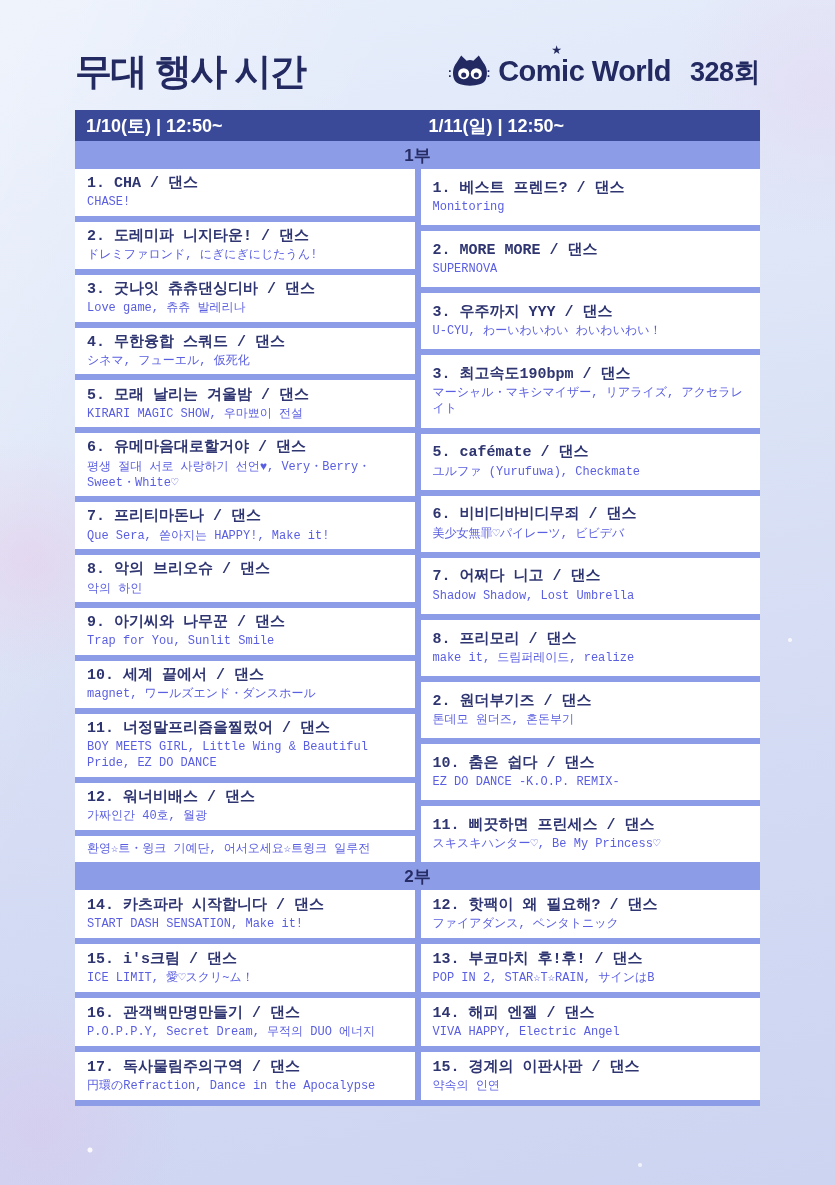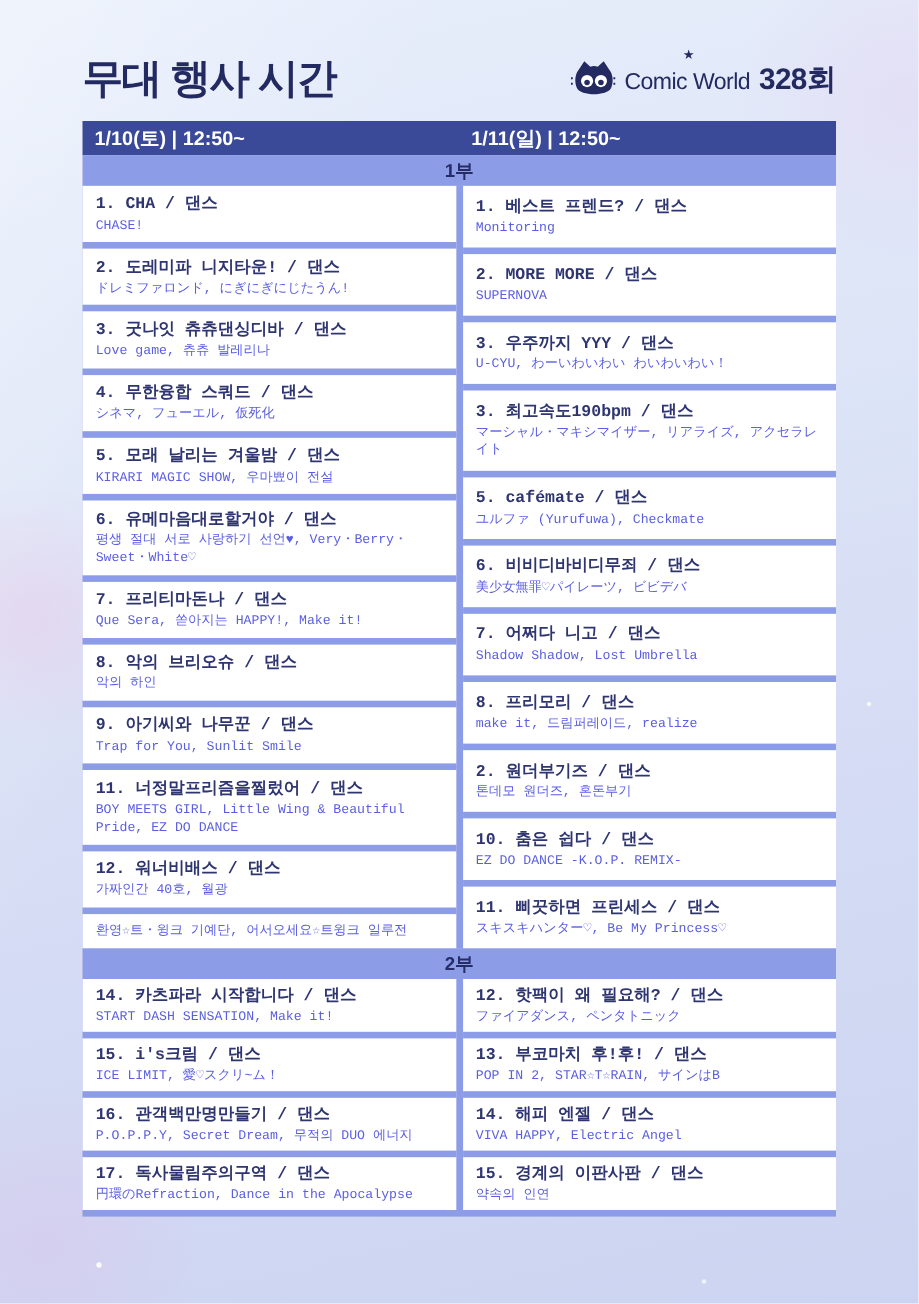--- a/index.html
+++ b/index.html
@@ -30,23 +30,23 @@
       radial-gradient(circle at 790px 640px, rgba(255,255,255,.8) 0 1.5px, transparent 2.5px),
       radial-gradient(circle at 420px 1040px, rgba(255,255,255,.8) 0 1.5px, transparent 2.5px),
       radial-gradient(circle at 90px 1150px, rgba(255,255,255,.9) 0 2px, transparent 3px),
       radial-gradient(circle at 640px 1165px, rgba(255,255,255,.7) 0 1.5px, transparent 2.5px);
   }
   .content{position:absolute;left:75px;top:0;width:685px;}
   .header-row{display:flex;justify-content:space-between;align-items:center;margin-top:48px;height:48px;}
   .page-title{font-size:37px;font-weight:900;letter-spacing:-1.5px;color:var(--deep-navy);}
   .logo{display:flex;align-items:center;gap:7px;}
   .logo-text-wrap{position:relative;display:flex;align-items:baseline;gap:8px;}
-  .logo-brand{font-size:21px;font-weight:400;letter-spacing:-0.5px;color:var(--deep-navy);}
+  .logo-brand{font-size:29px;font-weight:700;letter-spacing:-0.5px;color:var(--deep-navy);}
   .logo-star{position:absolute;left:53px;top:-11px;font-size:12px;color:var(--deep-navy);}
-  .logo-edition{font-size:27px;font-weight:600;letter-spacing:-0.5px;color:var(--deep-navy);}
+  .logo-edition{font-size:27px;font-weight:600;letter-spacing:-0.5px;color:var(--deep-navy);margin-left:11px;}
   .date-bar{display:flex;height:31px;background:var(--navy-bar);margin-top:14px;align-items:center;}
   .date-bar .half{flex:1;color:#ffffff;font-size:18px;font-weight:700;padding-left:11px;letter-spacing:0;}
   .part-bar{height:28px;background:var(--periwinkle);display:flex;align-items:center;justify-content:center;
     color:#262d66;font-size:17px;font-weight:800;}
   .cols{display:flex;align-items:stretch;}
   .cols.part1{height:693px;}
   .cols.part2{height:210px;}
   .col{flex:1;display:flex;flex-direction:column;gap:6px;background:var(--periwinkle);font-family:Liberation Mono, monospace;}
   .vdivider{width:6px;background:var(--periwinkle);}
   .cell{flex:1 1 auto;background:var(--cell-bg);padding:4px 12px;display:flex;flex-direction:column;justify-content:center;}
@@ -131,20 +131,24 @@
   <div class="cell">
     <div class="cell-title">8. 악의 브리오슈 / 댄스</div>
     <div class="cell-songs">악의 하인</div>
   </div>
 
   <div class="cell">
     <div class="cell-title">9. 아기씨와 나무꾼 / 댄스</div>
     <div class="cell-songs">Trap for You, Sunlit Smile</div>
   </div>
 
+  <div class="cell">
+    <div class="cell-title">10. 세계 끝에서 / 댄스</div>
+    <div class="cell-songs">magnet, ワールズエンド・ダンスホール</div>
+  </div>
 
   <div class="cell">
     <div class="cell-title">11. 너정말프리즘을찔렀어 / 댄스</div>
     <div class="cell-songs">BOY MEETS GIRL, Little Wing &amp; Beautiful Pride, EZ DO DANCE</div>
   </div>
 
   <div class="cell">
     <div class="cell-title">12. 워너비배스 / 댄스</div>
     <div class="cell-songs">가짜인간 40호, 월광</div>
   </div>

